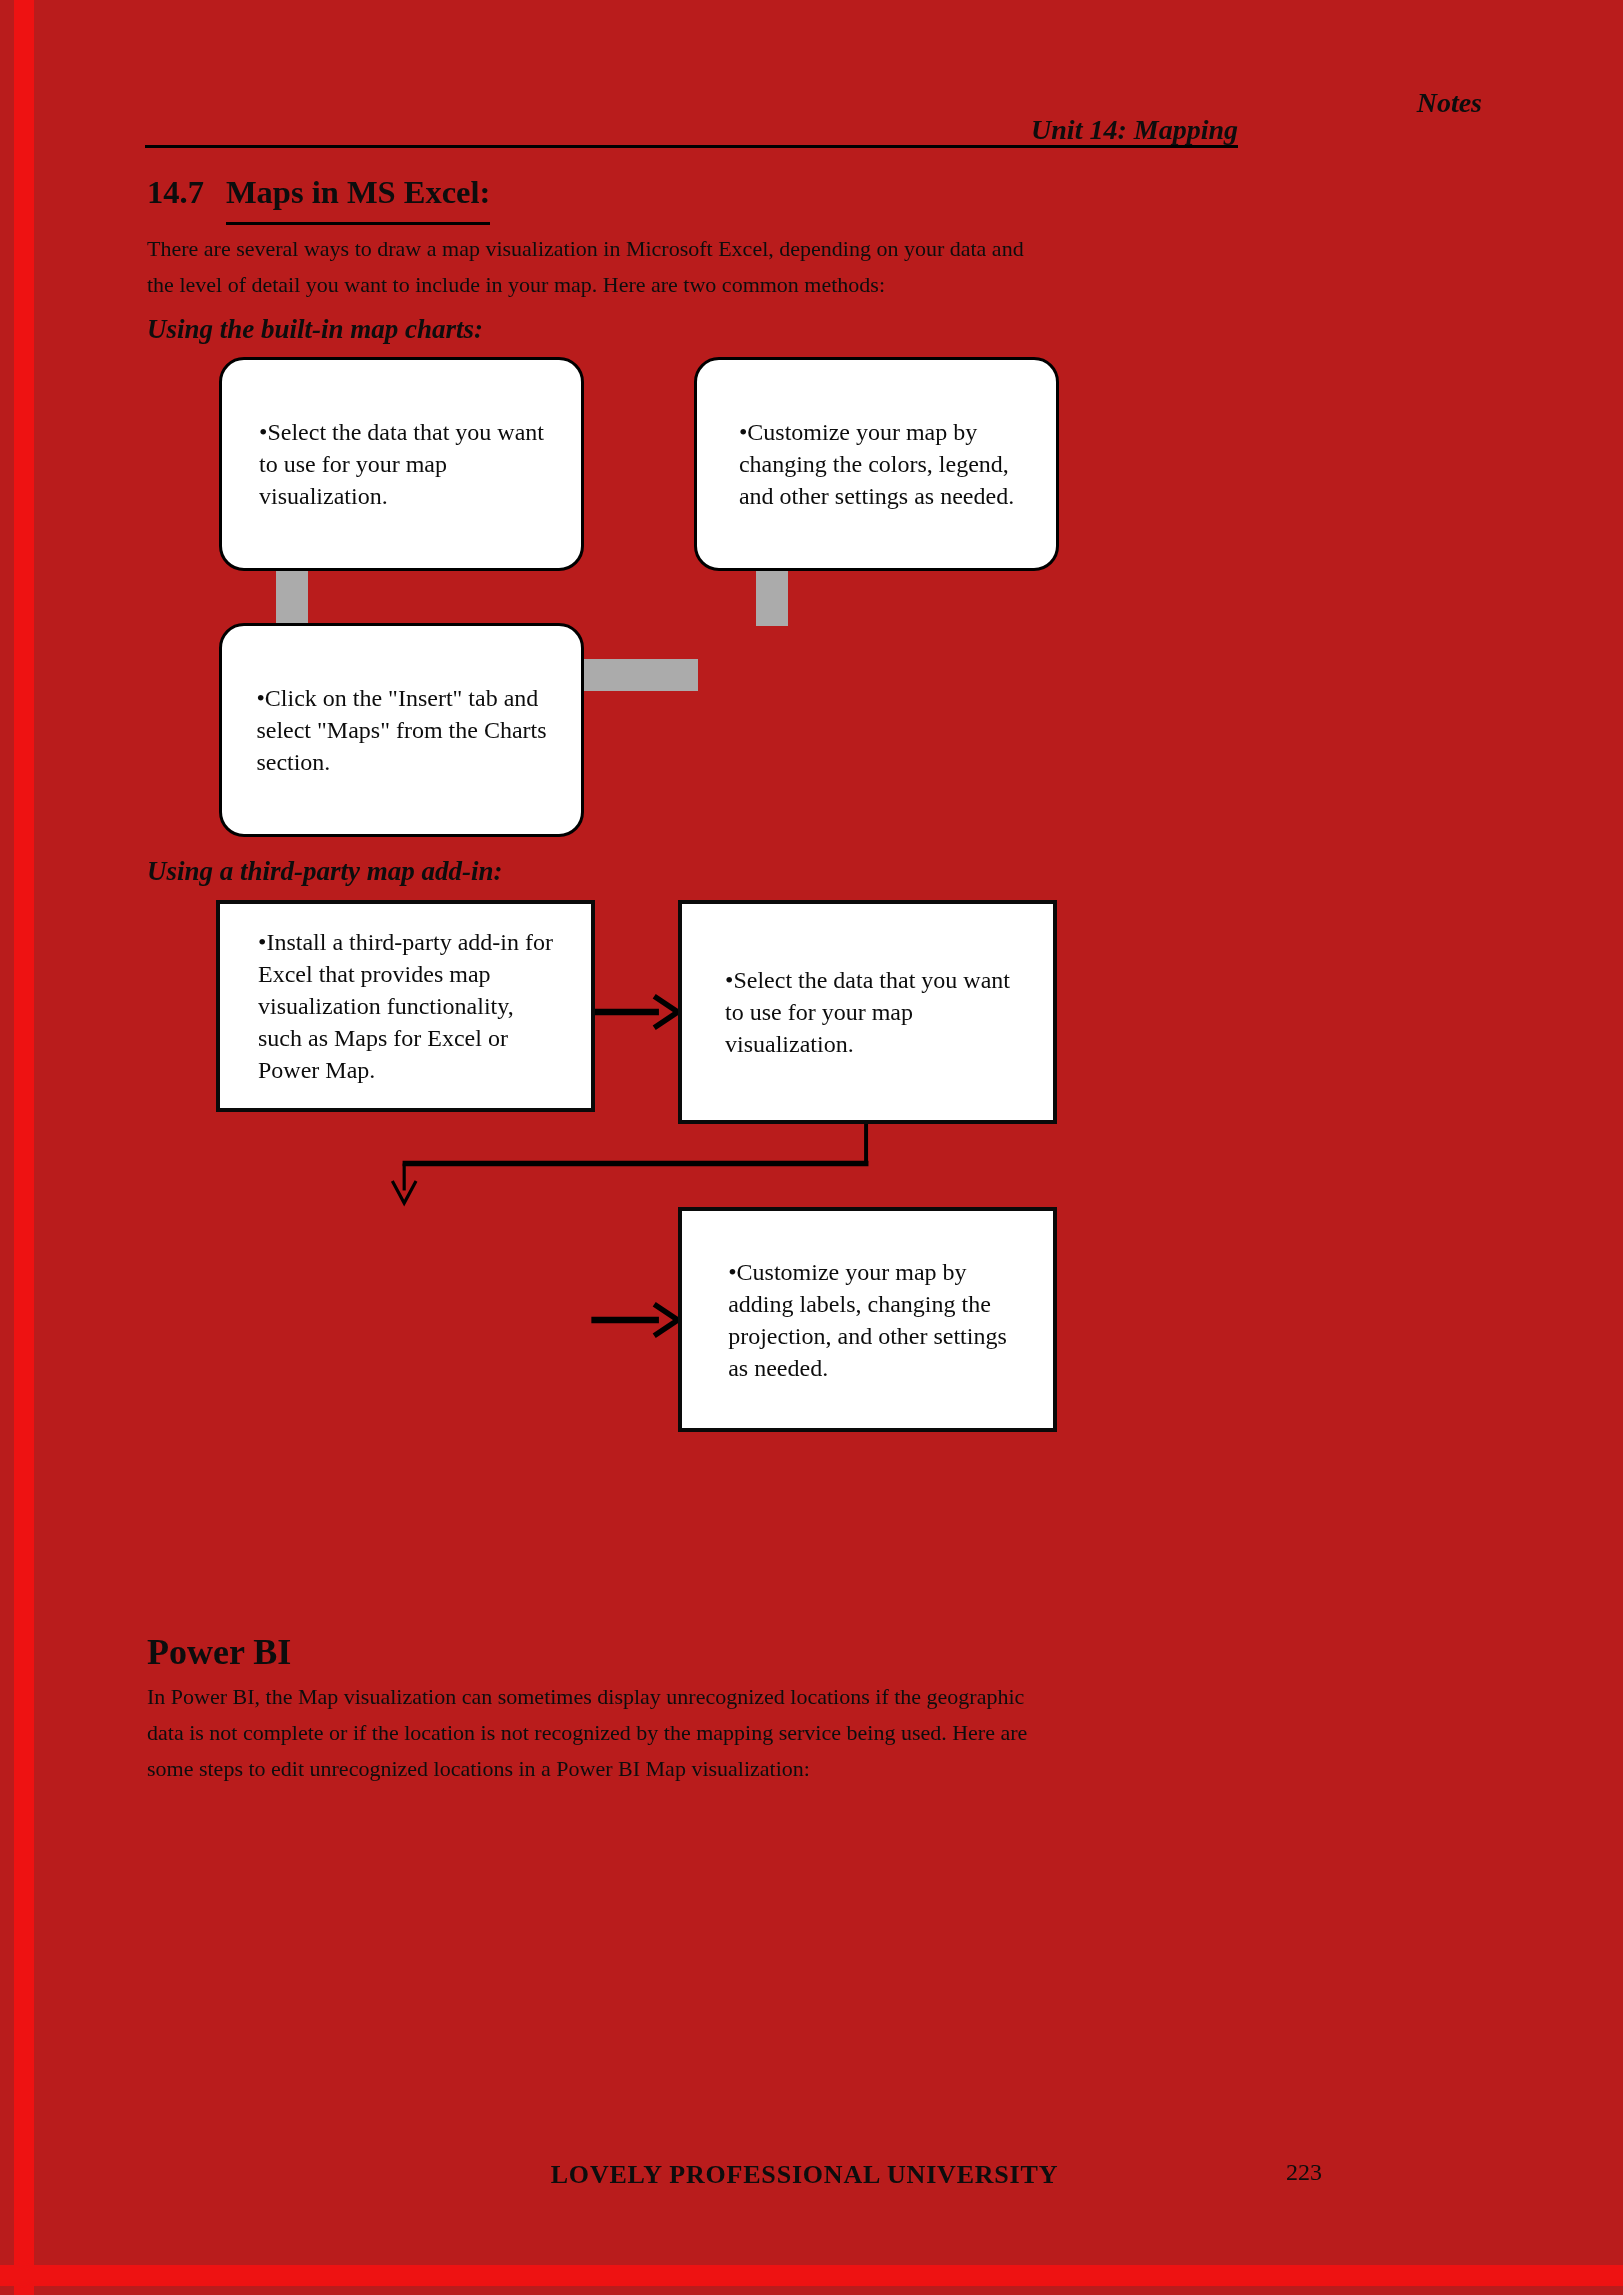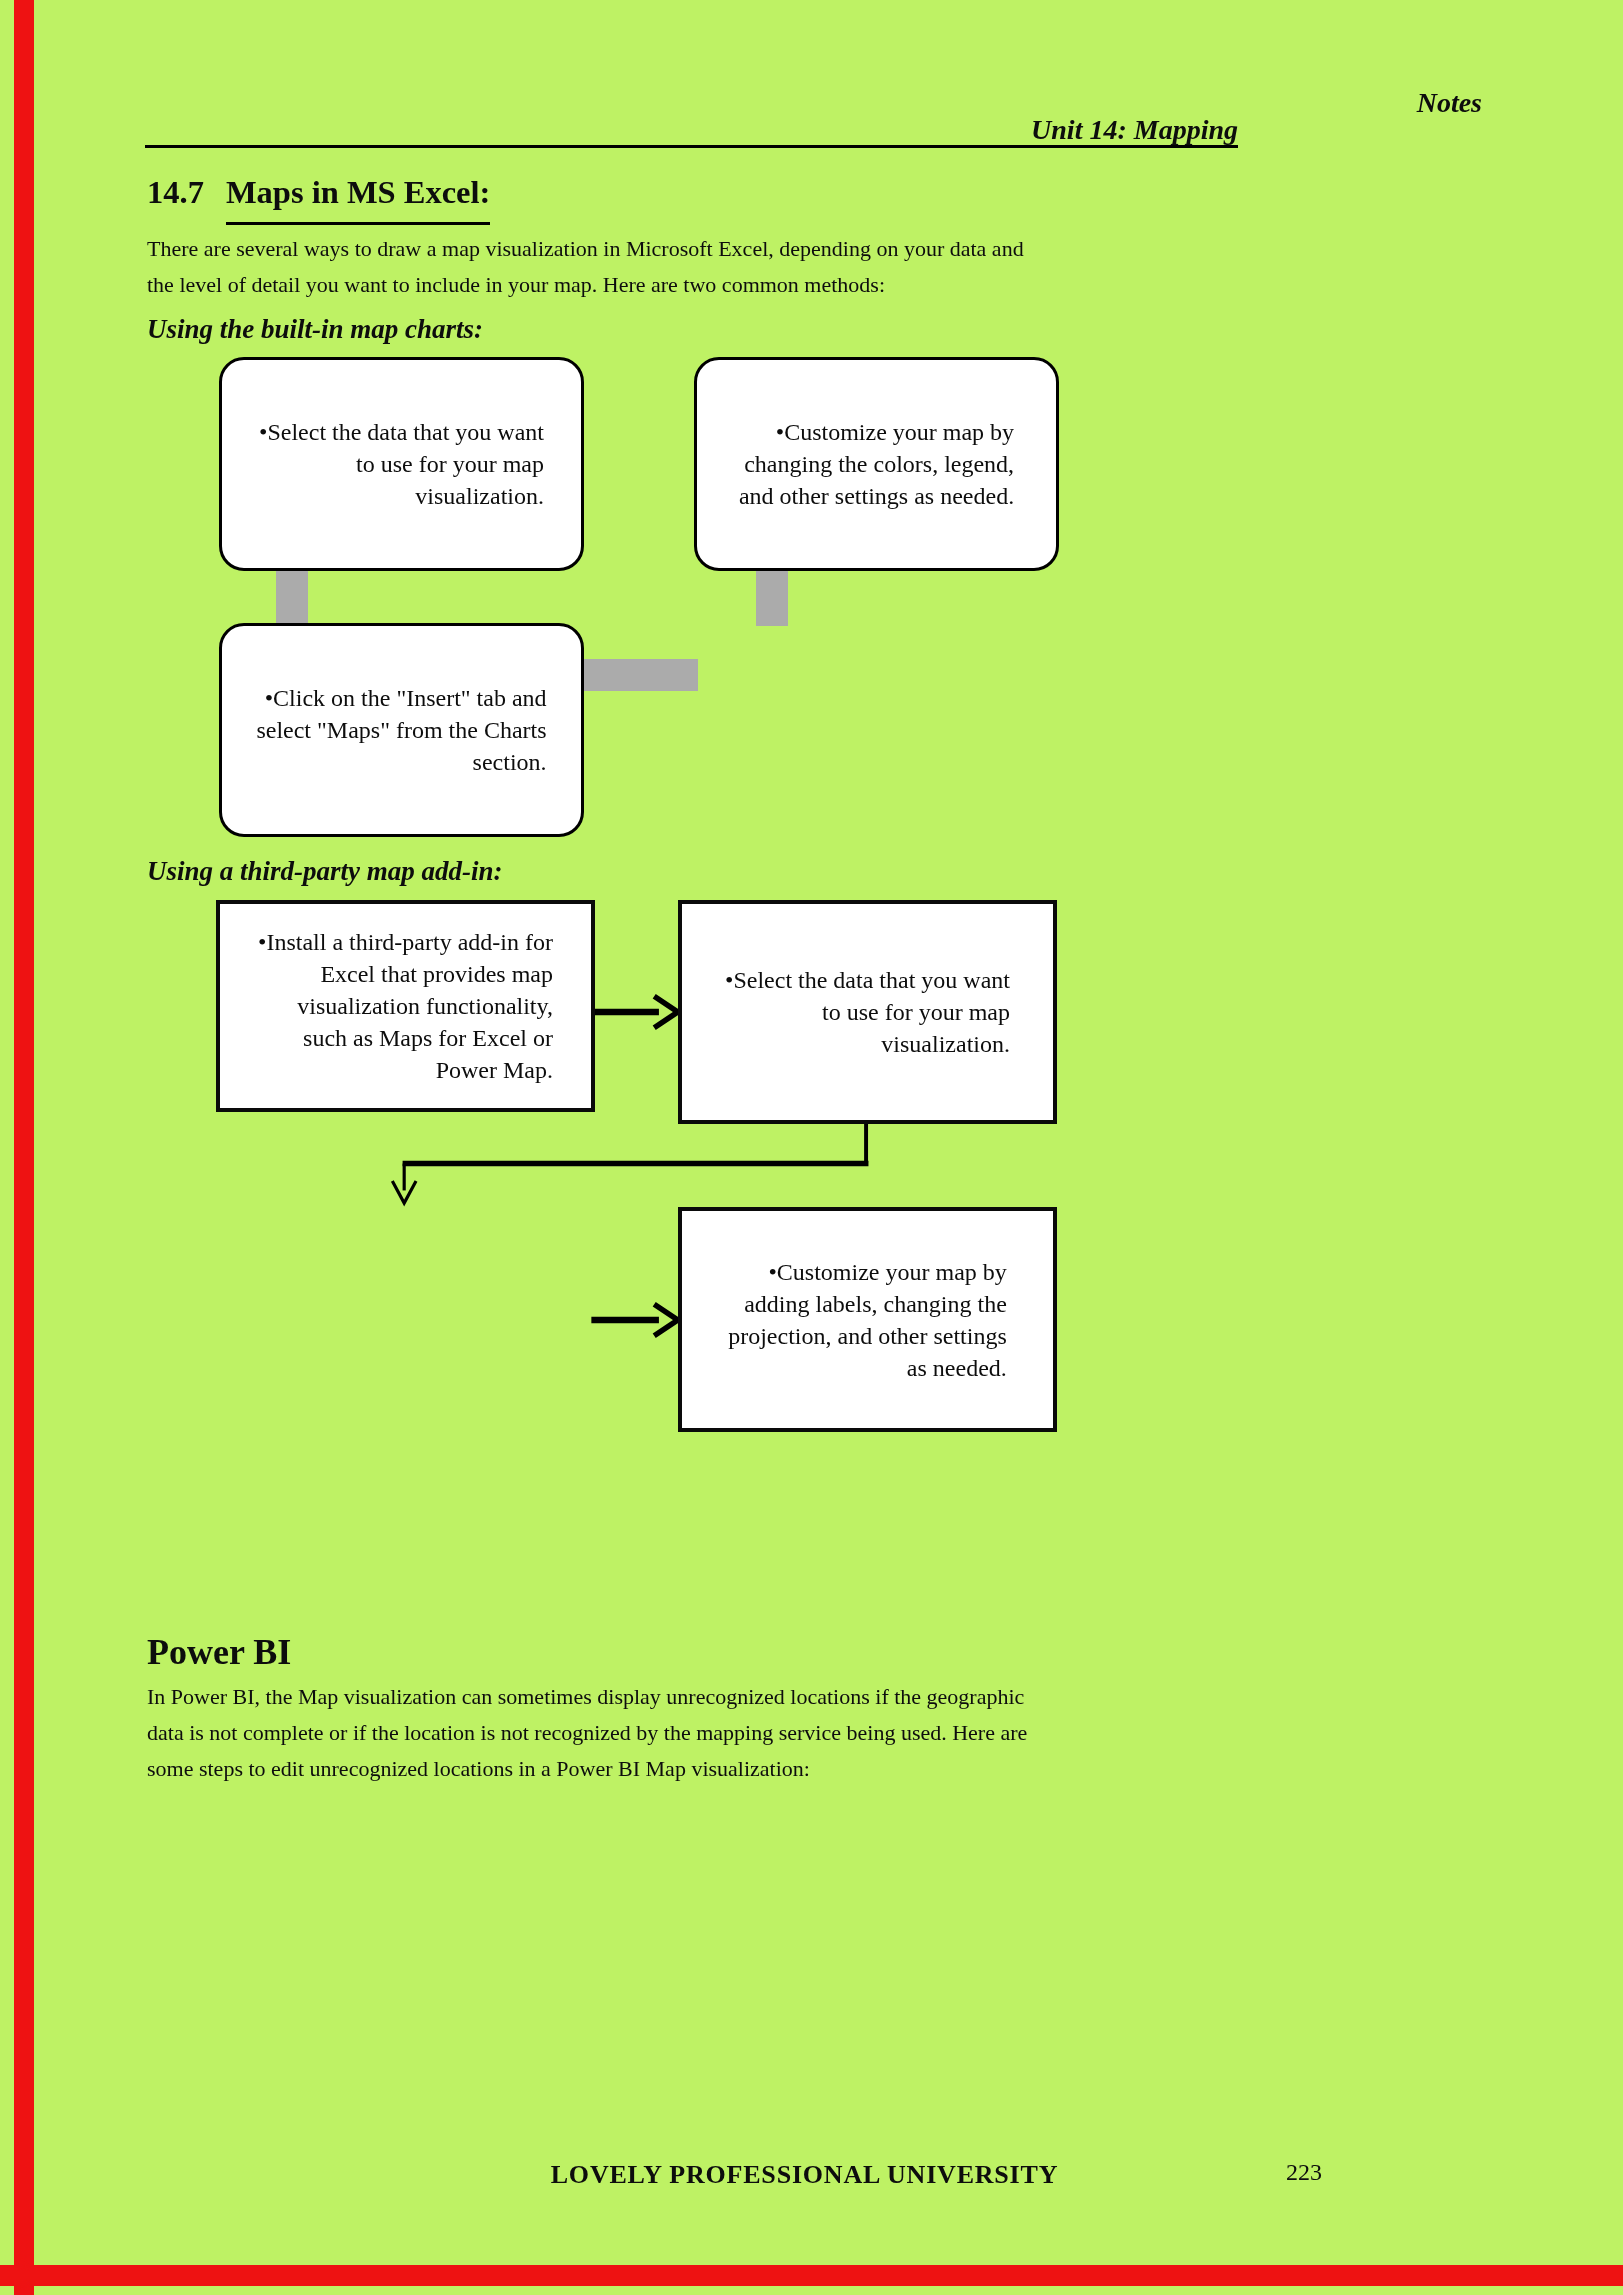--- a/index.html
+++ b/index.html
@@ -1,17 +1,17 @@
 <!DOCTYPE html>
 <html style="font-size:12.7px"><head>
 <meta charset="utf-8">
 <style>
   html,body { margin:0; padding:0; background:#ffffff; }
   .page {
-    position:relative; width:1623px; height:2295px; background:#bef264;
+    position:relative; width:1623px; height:2295px; background:#b91c1c;
     font-family:"Liberation Serif", serif; color:#0d0d0d; overflow:hidden;
   }
   
   .edge-left  { position:absolute; left:14.3px; top:0; width:20px; height:2295px; background:#ee1212; }
   .edge-bottom{ position:absolute; left:0; top:2265px; width:1623px; height:21.4px; background:#ee1212; }
 
   .notes-label { position:absolute; right:141px; top:87px; font-size:28px; font-weight:bold; font-style:italic; }
   .running-header { position:absolute; right:385px; top:114px; font-size:28px; font-weight:bold; font-style:italic; }
   .header-rule { position:absolute; left:145px; top:145px; width:1093px; height:3.2px; background:#000; }
 
@@ -27,21 +27,21 @@
   #pbi-body { top:1679px; }
 
   .h-italic { position:absolute; left:147px; font-size:27px; font-weight:bold; font-style:italic; }
   #m1 { top:314px; }
   #m2 { top:856px; }
 
   .h-sub { position:absolute; left:147px; top:1631px; font-size:36px; font-weight:bold; }
 
   .fbox {
     position:absolute; box-sizing:border-box; background:#ffffff; z-index:2;
-    display:flex; align-items:center; justify-content:center; text-align:right;
+    display:flex; align-items:center; justify-content:center; text-align:left;
     font-size:24px; line-height:32px; white-space:pre-line; padding:15px;
   }
   .rounded { border:3.2px solid #000; border-radius:25px; }
   .square  { border:4px solid #0a0a0a; }
 
   #b1 { left:219px; top:357px;  width:365px; height:214px; }
   #b2 { left:694px; top:357px;  width:365px; height:214px; }
   #b3 { left:219px; top:623px;  width:365px; height:214px; }
   #b4 { left:694px; top:623px;  width:365px; height:214px; }
 

